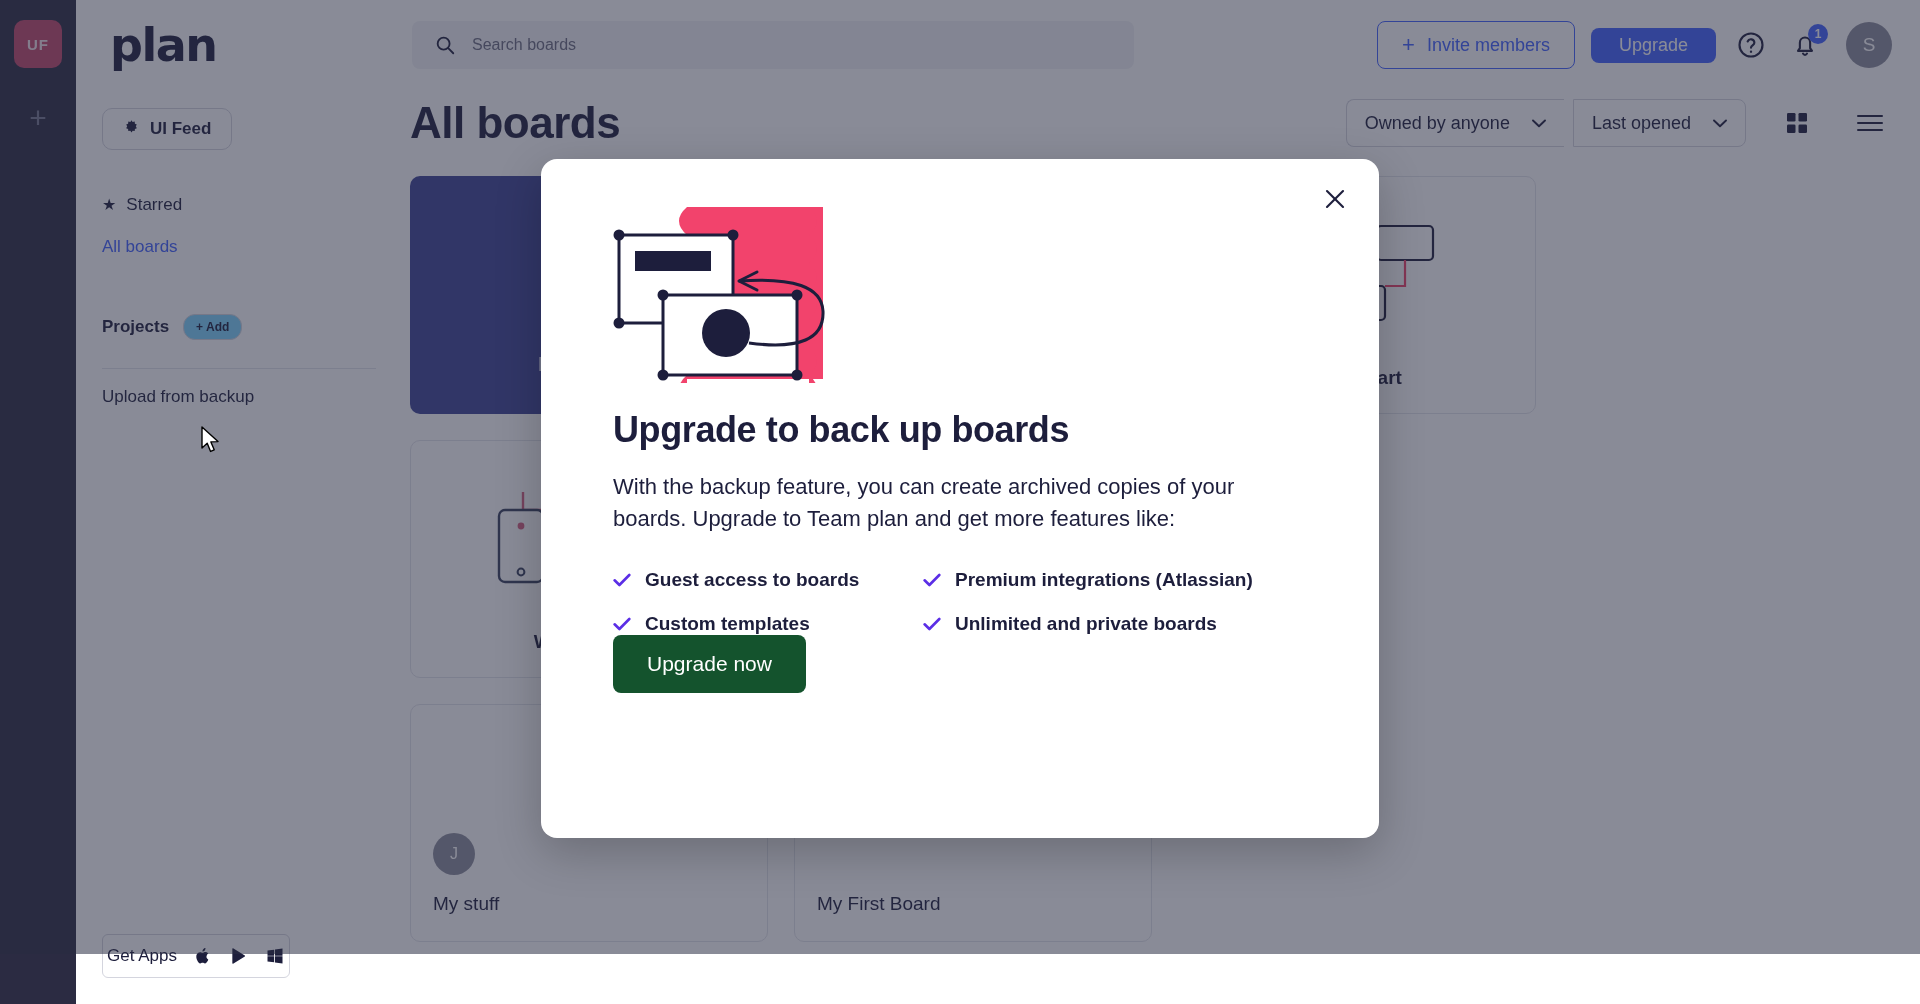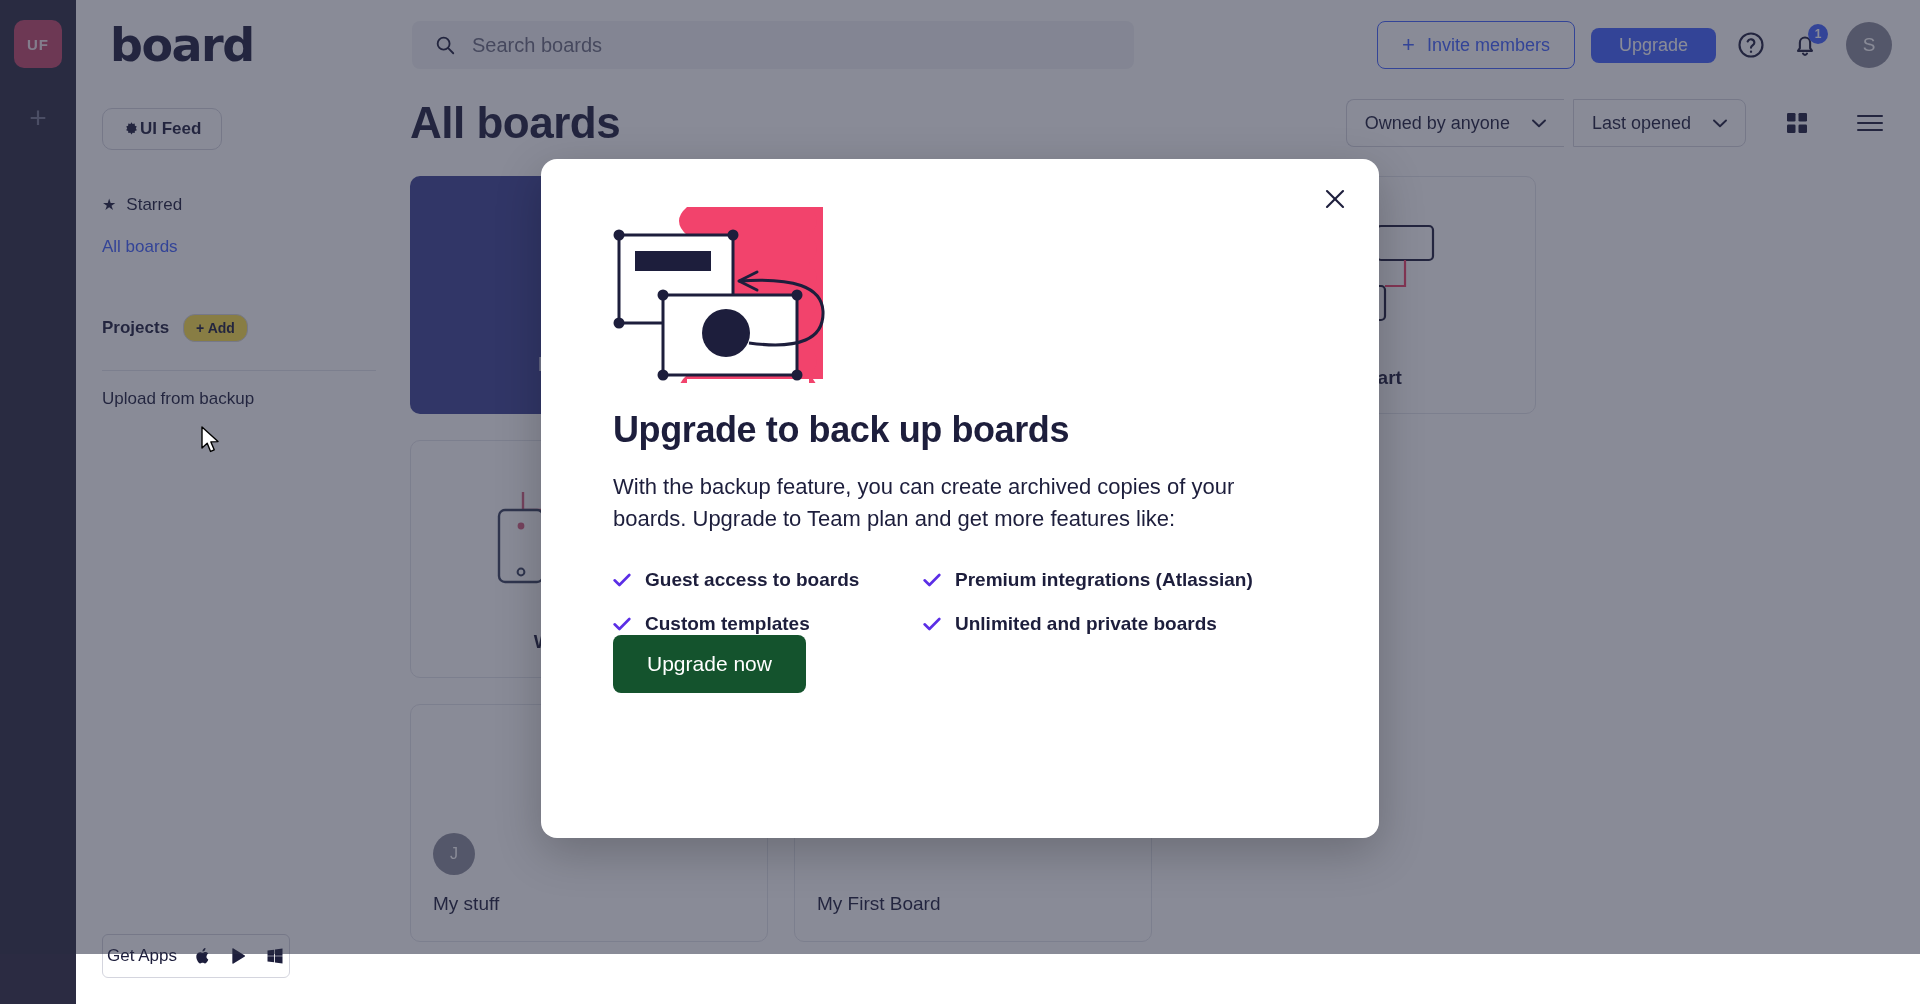--- a/index.html
+++ b/index.html
@@ -38,43 +38,43 @@
     width: 326px; height: 1004px; background: #ffffff;
     position: relative; flex-shrink: 0;
   }
   .brand {
     font-size: 46px; font-weight: 700; color: #1d1e3c;
     letter-spacing: -1.5px; padding: 18px 0 0 34px;
     font-family: "DejaVu Sans", sans-serif;
   }
   .sb-body { padding: 36px 26px 0 26px; }
   .ui-feed-btn {
-    display: inline-flex; align-items: center; 
+    display: inline-flex; align-items: flex-start; gap: 10px;
     border: 1px solid #d4d5de; border-radius: 10px;
     padding: 10px 20px; font-size: 17px; font-weight: 700; color: #1d1e3c;
     background: #fff; cursor: pointer;
   }
   .gear { width: 17px; height: 17px; display:block; }
   .nav-row {
     display: flex; align-items: center; gap: 10px;
     padding: 9px 0; font-size: 17px; color: #1d1e3c; cursor: pointer;
   }
   .starred-row { margin-top: 36px; }
   .star { font-size: 16px; color: #1d1e3c; line-height: 1; }
   .allboards {
     font-size: 17px; color: #4262ff; padding: 9px 0 9px 0;
     cursor: pointer; margin-top: 4px;
   }
   .projects-row {
     display: flex; align-items: center; gap: 14px; margin-top: 48px;
   }
   .projects-label { font-size: 17px; font-weight: 700; color: #1d1e3c; }
   .add-btn {
-    border: 1px solid #d4d5de; border-radius: 12px; background: #fde047;
-    padding: 5px 12px; font-size: 14px; font-weight: 700; color: #1d1e3c;
+    border: 1px solid #d4d5de; border-radius: 12px; background: #7dd3fc;
+    padding: 5px 12px; font-size: 12px; font-weight: 700; color: #1d1e3c;
     cursor: pointer;
   }
   .divider { height: 1px; background: #e3e4ea; margin: 28px 0 0 0; }
   .upload-row {
     font-size: 17px; color: #1d1e3c; padding: 18px 0 0 0; cursor: pointer;
   }
   .getapps {
     position: absolute; left: 26px; bottom: 26px;
     display: inline-flex; align-items: center; gap: 16px;
     border: 1px solid #d4d5de; border-radius: 6px; padding: 11px 4px;
@@ -87,21 +87,21 @@
   .main { flex: 1; height: 1004px; background: #ffffff; position: relative; }
 
   .topbar {
     height: 90px; display: flex; align-items: center; padding: 0 28px 0 4px;
   }
   .search-wrap {
     width: 722px; height: 48px; background: #f1f2f5; border-radius: 8px;
     display: flex; align-items: center; gap: 16px; padding: 0 22px;
     margin-left: 6px; cursor: text;
   }
-  .search-ph { font-size: 20px; color: #6b6c80; }
+  .search-ph { font-size: 16px; color: #6b6c80; }
   .mag { width: 22px; height: 22px; display: block; }
   .topbar-right {
     margin-left: auto; display: flex; align-items: center; gap: 16px;
   }
   .invite-btn {
     display: flex; align-items: center; gap: 12px;
     border: 1px solid #4262ff; border-radius: 8px; background: #fff;
     color: #4262ff; font-size: 18px; padding: 12px 24px; cursor: pointer;
   }
   .plus-sm { font-size: 22px; line-height: 1; font-weight: 400; }
@@ -240,21 +240,21 @@
 <div id="app">
 
   <div id="page-under">
 
     <div class="rail">
       <div class="rail-team">UF</div>
       <div class="rail-add">+</div>
     </div>
 
     <div class="sidebar">
-      <div class="brand">board</div>
+      <div class="brand">plan</div>
 
       <div class="sb-body">
         <div class="ui-feed-btn">
           <span>
             <svg class="gear" viewBox="0 0 24 24" fill="#1d1e3c">
               <path d="M12 8.2a3.8 3.8 0 1 0 0 7.6 3.8 3.8 0 0 0 0-7.6zm0 5.9a2.1 2.1 0 1 1 0-4.2 2.1 2.1 0 0 1 0 4.2z"></path>
               <path d="M12 1.8l1.6 2.5 2.9-.6.3 2.9 2.7 1.2-1.4 2.6 1.4 2.6-2.7 1.2-.3 2.9-2.9-.6L12 19l-1.6-2.5-2.9.6-.3-2.9-2.7-1.2 1.4-2.6L4.5 7.8l2.7-1.2.3-2.9 2.9.6L12 1.8z"></path>
             </svg>
           </span>
           <span>UI Feed</span>

